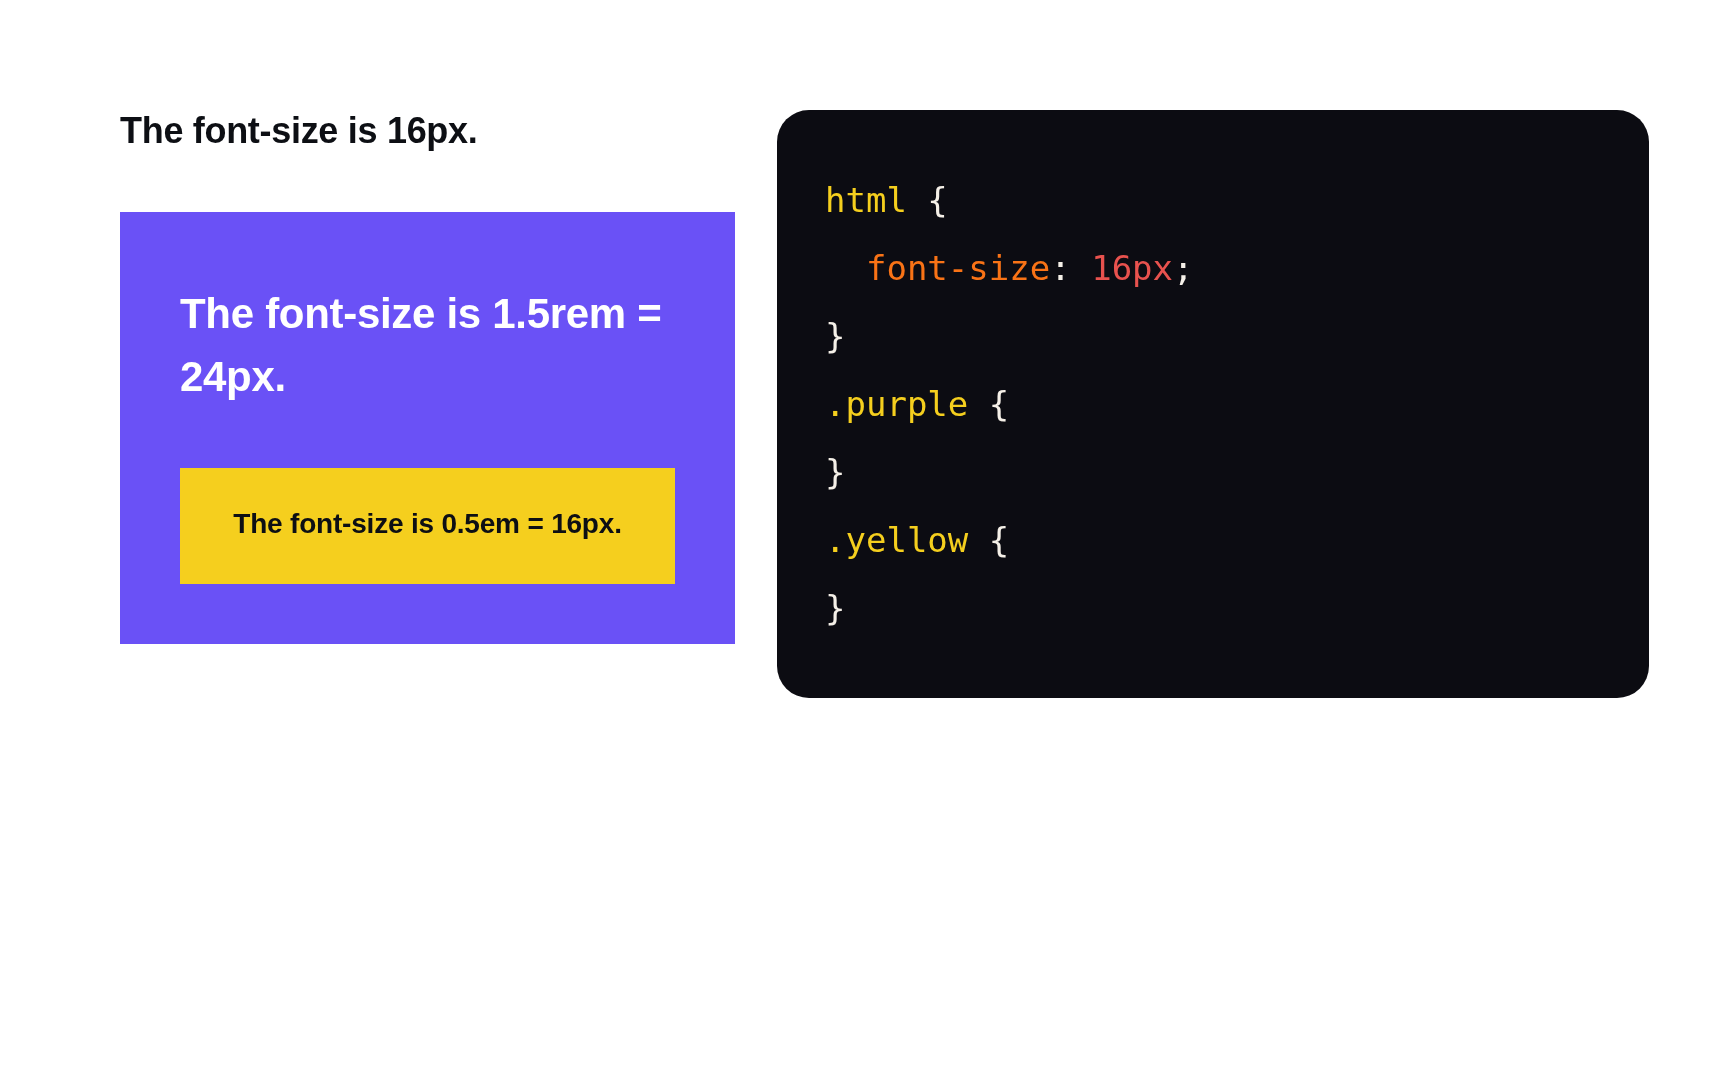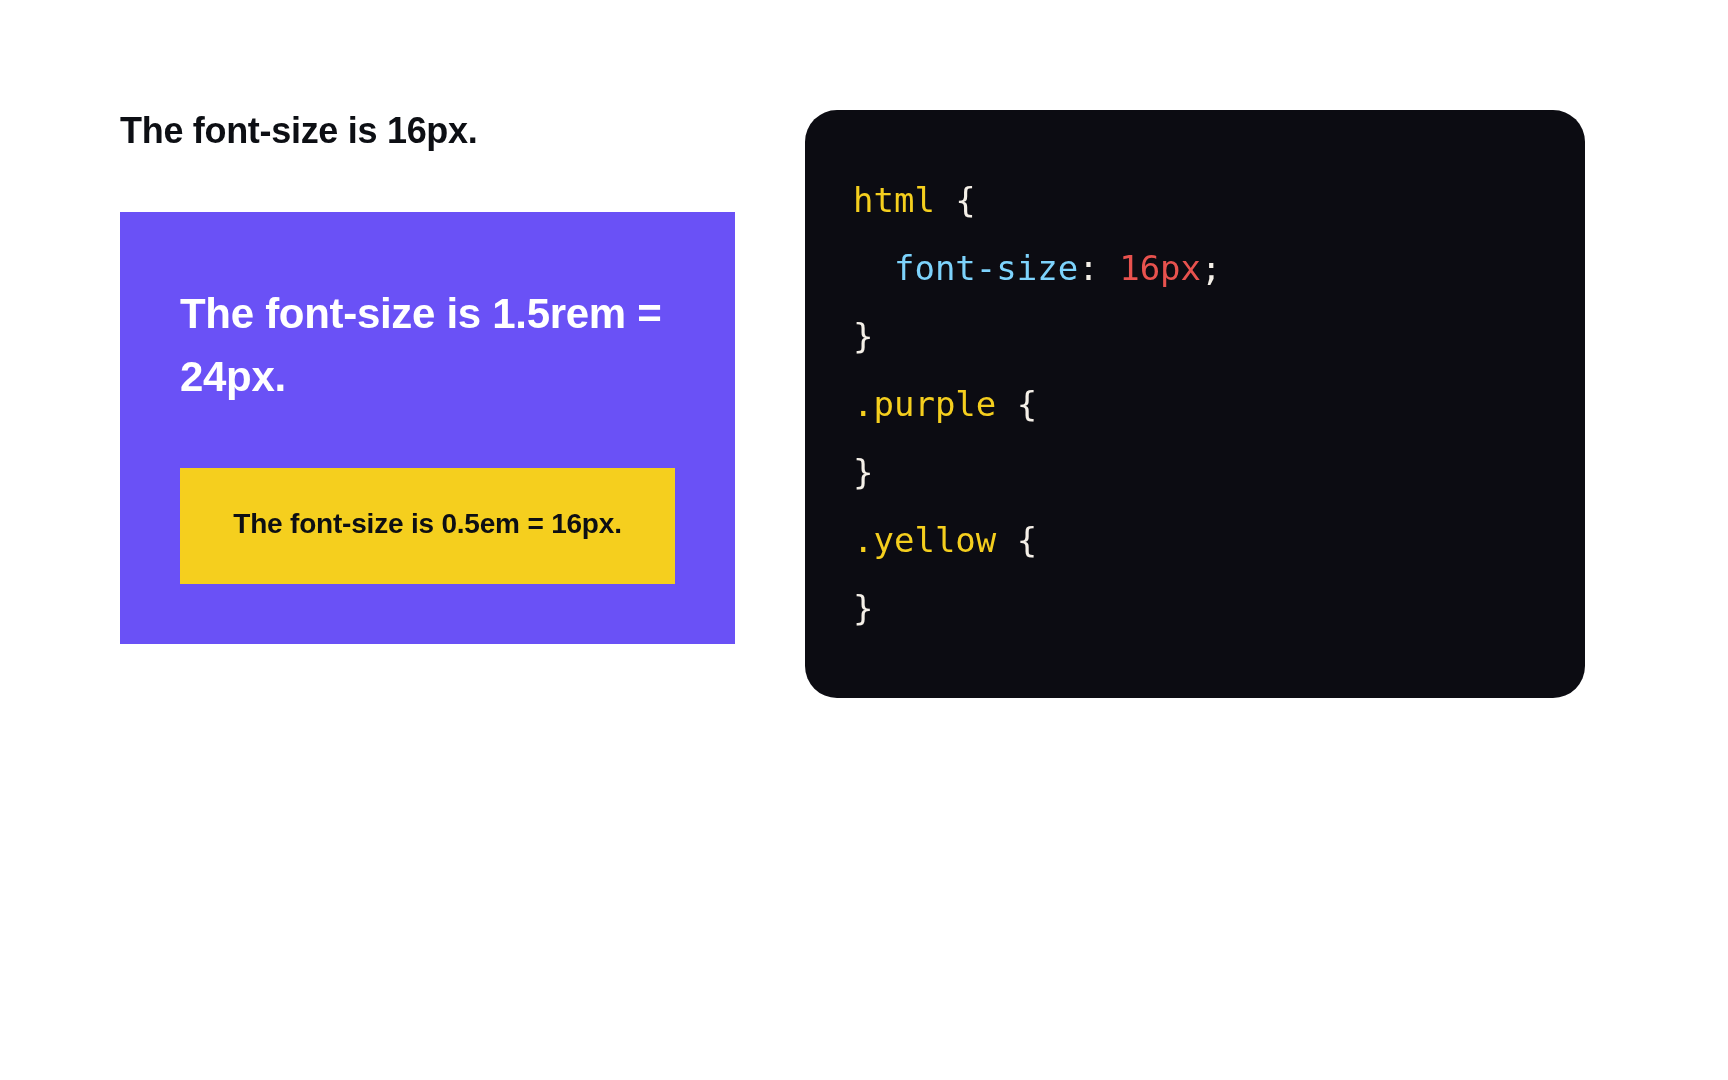--- a/index.html
+++ b/index.html
@@ -9,21 +9,21 @@
     }
     body {
       font-family: -apple-system, BlinkMacSystemFont, "Segoe UI", Helvetica, Arial, sans-serif;
       background: #ffffff;
       width: 1728px;
       height: 1080px;
       position: relative;
     }
     .container {
       display: flex;
-      gap: 70px;
+      gap: 42px;
       padding: 110px 120px;
     }
     .left-panel {
       width: 615px;
     }
     .base-text {
       font-size: 36px;
       font-weight: 600;
       color: #0d0f14;
       margin-bottom: 60px;
@@ -57,33 +57,33 @@
     .right-panel {
       flex: 1;
     }
     .code-block {
       background: #0c0c12;
       border-radius: 32px;
       padding: 56px 56px 56px 48px;
       font-family: "SF Mono", Menlo, Monaco, Consolas, monospace;
       font-size: 34px;
       line-height: 2.0;
-      width: 780px;
+      width: 872px;
     }
     .code-line {
       white-space: pre;
     }
     .tok-selector {
       color: #f5cf1e;
     }
     .tok-brace {
       color: #f5f0e8;
     }
     .tok-property {
-      color: #7dd3fc;
+      color: #f97316;
       margin-top: 24px;
     }
     .tok-value {
       color: #e8524e;
       margin-top: 10px;
     }
     .tok-punct {
       color: #f5f0e8;
     }
   </style>

